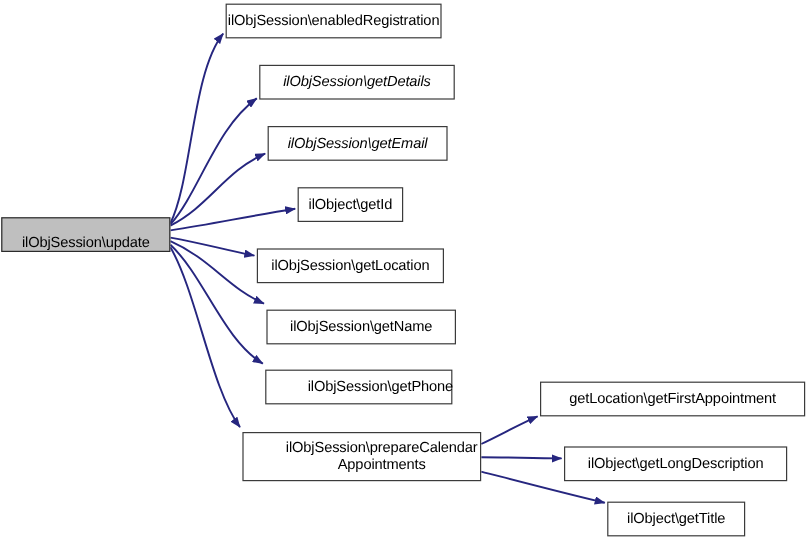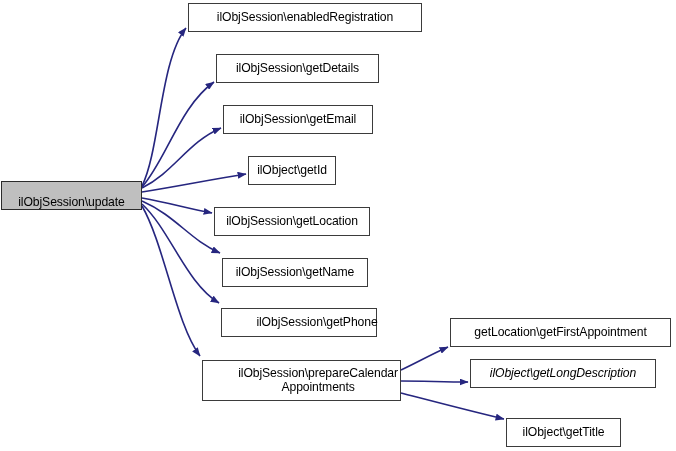--- a/index.html
+++ b/index.html
@@ -75,27 +75,27 @@
         <path d="M142,204 C170,230 186,283 219,303" fill="none" stroke="#26267f" stroke-width="1.6" marker-end="url(#arrowhead)"></path>
         <path d="M142,206 C164,244 176,324 200,356" fill="none" stroke="#26267f" stroke-width="1.6" marker-end="url(#arrowhead)"></path>
         <path d="M401,370 C416,363 432,354 448,347" fill="none" stroke="#26267f" stroke-width="1.6" marker-end="url(#arrowhead)"></path>
         <path d="M401,381 C424,381 444,382 468,382" fill="none" stroke="#26267f" stroke-width="1.6" marker-end="url(#arrowhead)"></path>
         <path d="M401,393 C432,401 470,411 504,419" fill="none" stroke="#26267f" stroke-width="1.6" marker-end="url(#arrowhead)"></path>
       </g>
   </svg>
 
   <div id="nodes-layer">
       <div class="node root" style="left: 1px; top: 181px; width: 141px; height: 29px;"><span class="node-label">ilObjSession\update</span></div>
-      <div class="node" style="left: 188px; top: 3px; width: 234px; height: 29px;"><span class="node-label">ilObjSession\enabledRegistration</span></div>
-      <div class="node" style="left: 216px; top: 54px; width: 163px; height: 29px;"><span class="node-label">ilObjSession\getDetails</span></div>
-      <div class="node" style="left: 223px; top: 105px; width: 150px; height: 29px;"><span class="node-label">ilObjSession\getEmail</span></div>
+      <div class="node" style="left: 188px; top: 3px; width: 180px; height: 29px;"><span class="node-label">ilObjSession\enabledRegistration</span></div>
+      <div class="node" style="left: 216px; top: 54px; width: 163px; height: 29px; font-style: italic;"><span class="node-label">ilObjSession\getDetails</span></div>
+      <div class="node" style="left: 223px; top: 105px; width: 150px; height: 29px; font-style: italic;"><span class="node-label">ilObjSession\getEmail</span></div>
       <div class="node" style="left: 248px; top: 156px; width: 88px; height: 29px;"><span class="node-label">ilObject\getId</span></div>
       <div class="node" style="left: 214px; top: 207px; width: 156px; height: 29px;"><span class="node-label">ilObjSession\getLocation</span></div>
-      <div class="node" style="left: 222px; top: 258px; width: 146px; height: 29px; text-align: center;"><span class="node-label">ilObjSession\getName</span></div>
+      <div class="node" style="left: 222px; top: 258px; width: 158px; height: 29px; text-align: center;"><span class="node-label">ilObjSession\getName</span></div>
       <div class="node" style="left: 221px; top: 308px; width: 156px; height: 29px; padding-left: 36px;"><span class="node-label">ilObjSession\getPhone</span></div>
       <div class="node" style="left: 202px; top: 360px; width: 199px; height: 41px; justify-content: flex-end;"><span class="node-label">ilObjSession\prepareCalendar
 Appointments</span></div>
       <div class="node" style="left: 450px; top: 318px; width: 221px; height: 29px;"><span class="node-label">getLocation\getFirstAppointment</span></div>
-      <div class="node" style="left: 470px; top: 359px; width: 186px; height: 29px; font-style: italic;"><span class="node-label">ilObject\getLongDescription</span></div>
+      <div class="node" style="left: 470px; top: 372px; width: 186px; height: 29px;"><span class="node-label">ilObject\getLongDescription</span></div>
       <div class="node" style="left: 506px; top: 418px; width: 115px; height: 29px; text-align: center;"><span class="node-label">ilObject\getTitle</span></div>
     </div>
 
 </div>
 
 </body></html>

